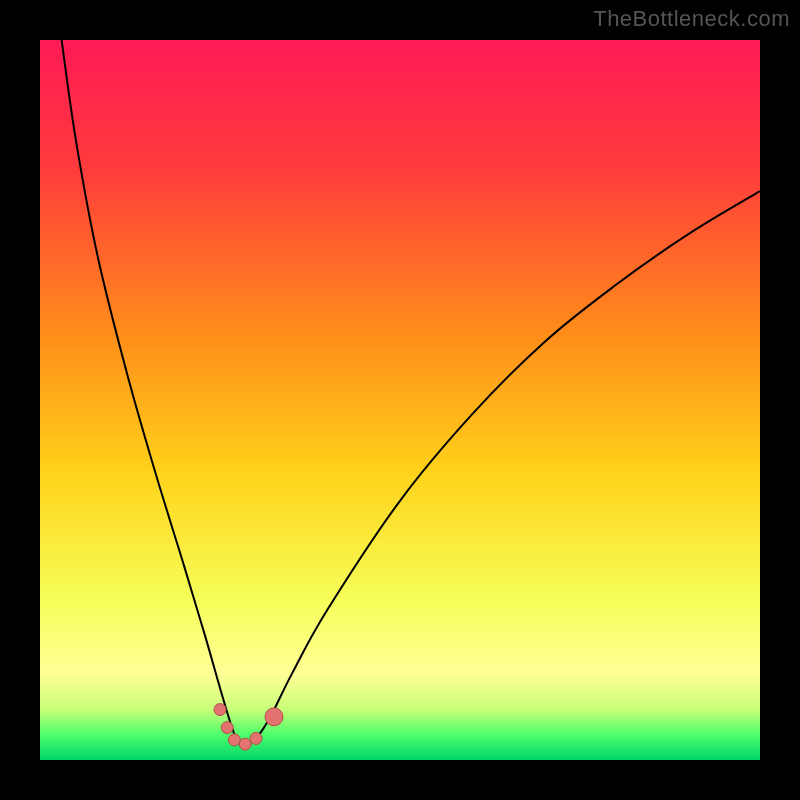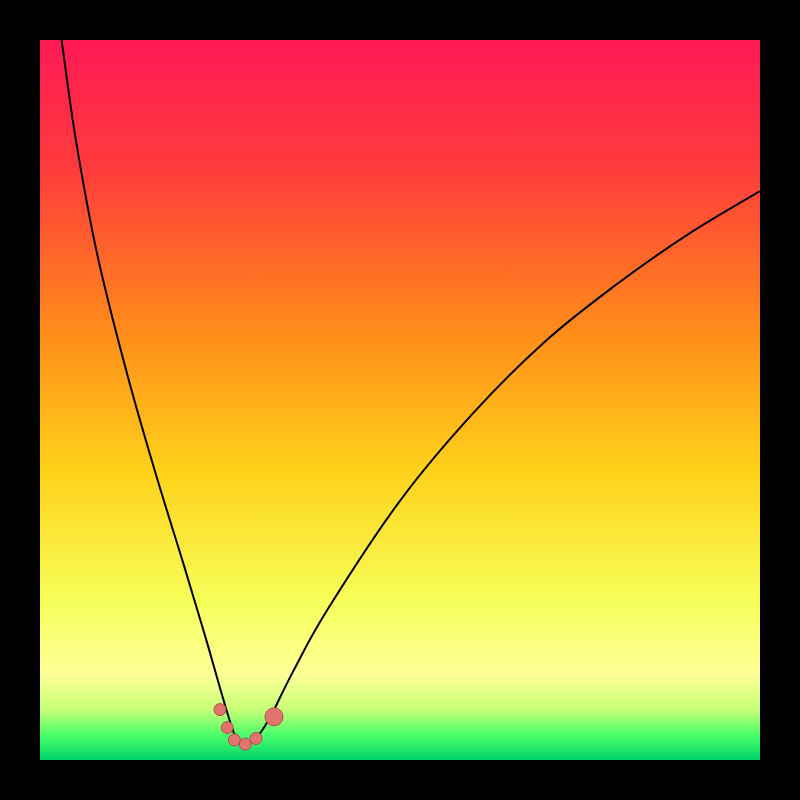--- a/index.html
+++ b/index.html
@@ -61,13 +61,14 @@
     <g id="markers">
         <circle cx="180" cy="669.6" r="6" fill="#e3736f" stroke="#b24f4b" stroke-width="1"></circle>
         <circle cx="187.20000000000002" cy="687.6" r="6" fill="#e3736f" stroke="#b24f4b" stroke-width="1"></circle>
         <circle cx="194.4" cy="699.84" r="6" fill="#e3736f" stroke="#b24f4b" stroke-width="1"></circle>
         <circle cx="205.2" cy="704.16" r="6" fill="#e3736f" stroke="#b24f4b" stroke-width="1"></circle>
         <circle cx="216" cy="698.4" r="6" fill="#e3736f" stroke="#b24f4b" stroke-width="1"></circle>
         <circle cx="234" cy="676.8" r="9" fill="#e3736f" stroke="#b24f4b" stroke-width="1"></circle>
       </g>
   </svg>
 
+  <div class="watermark">TheBottleneck.com</div>
 </div>
 
 </body></html>

